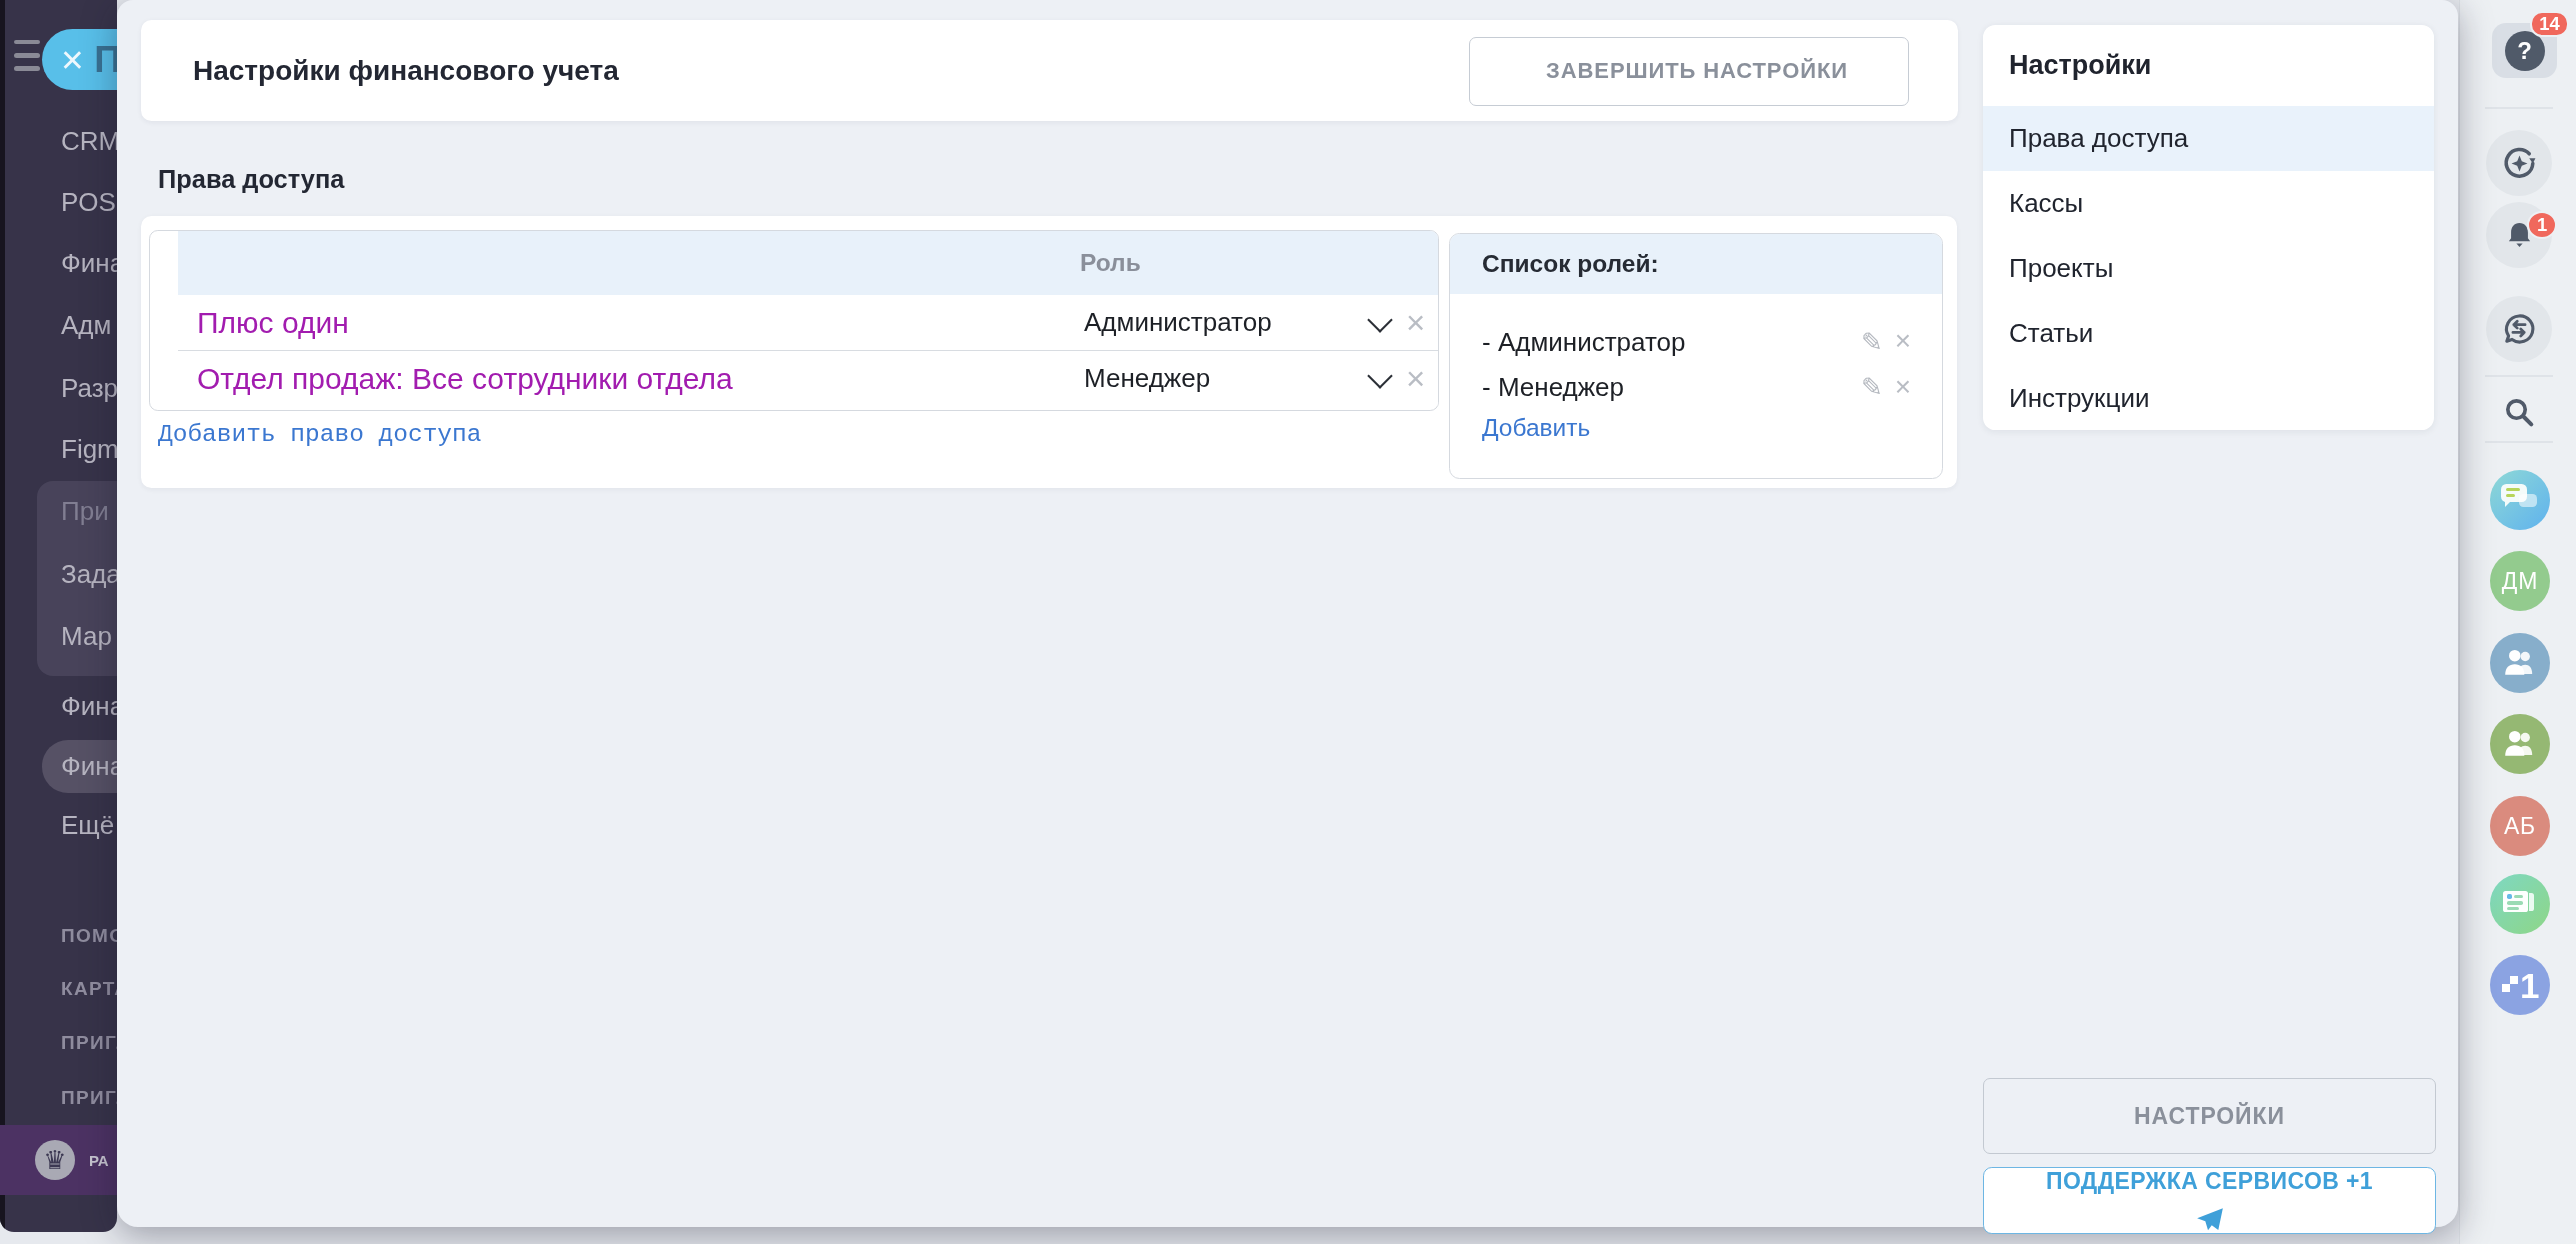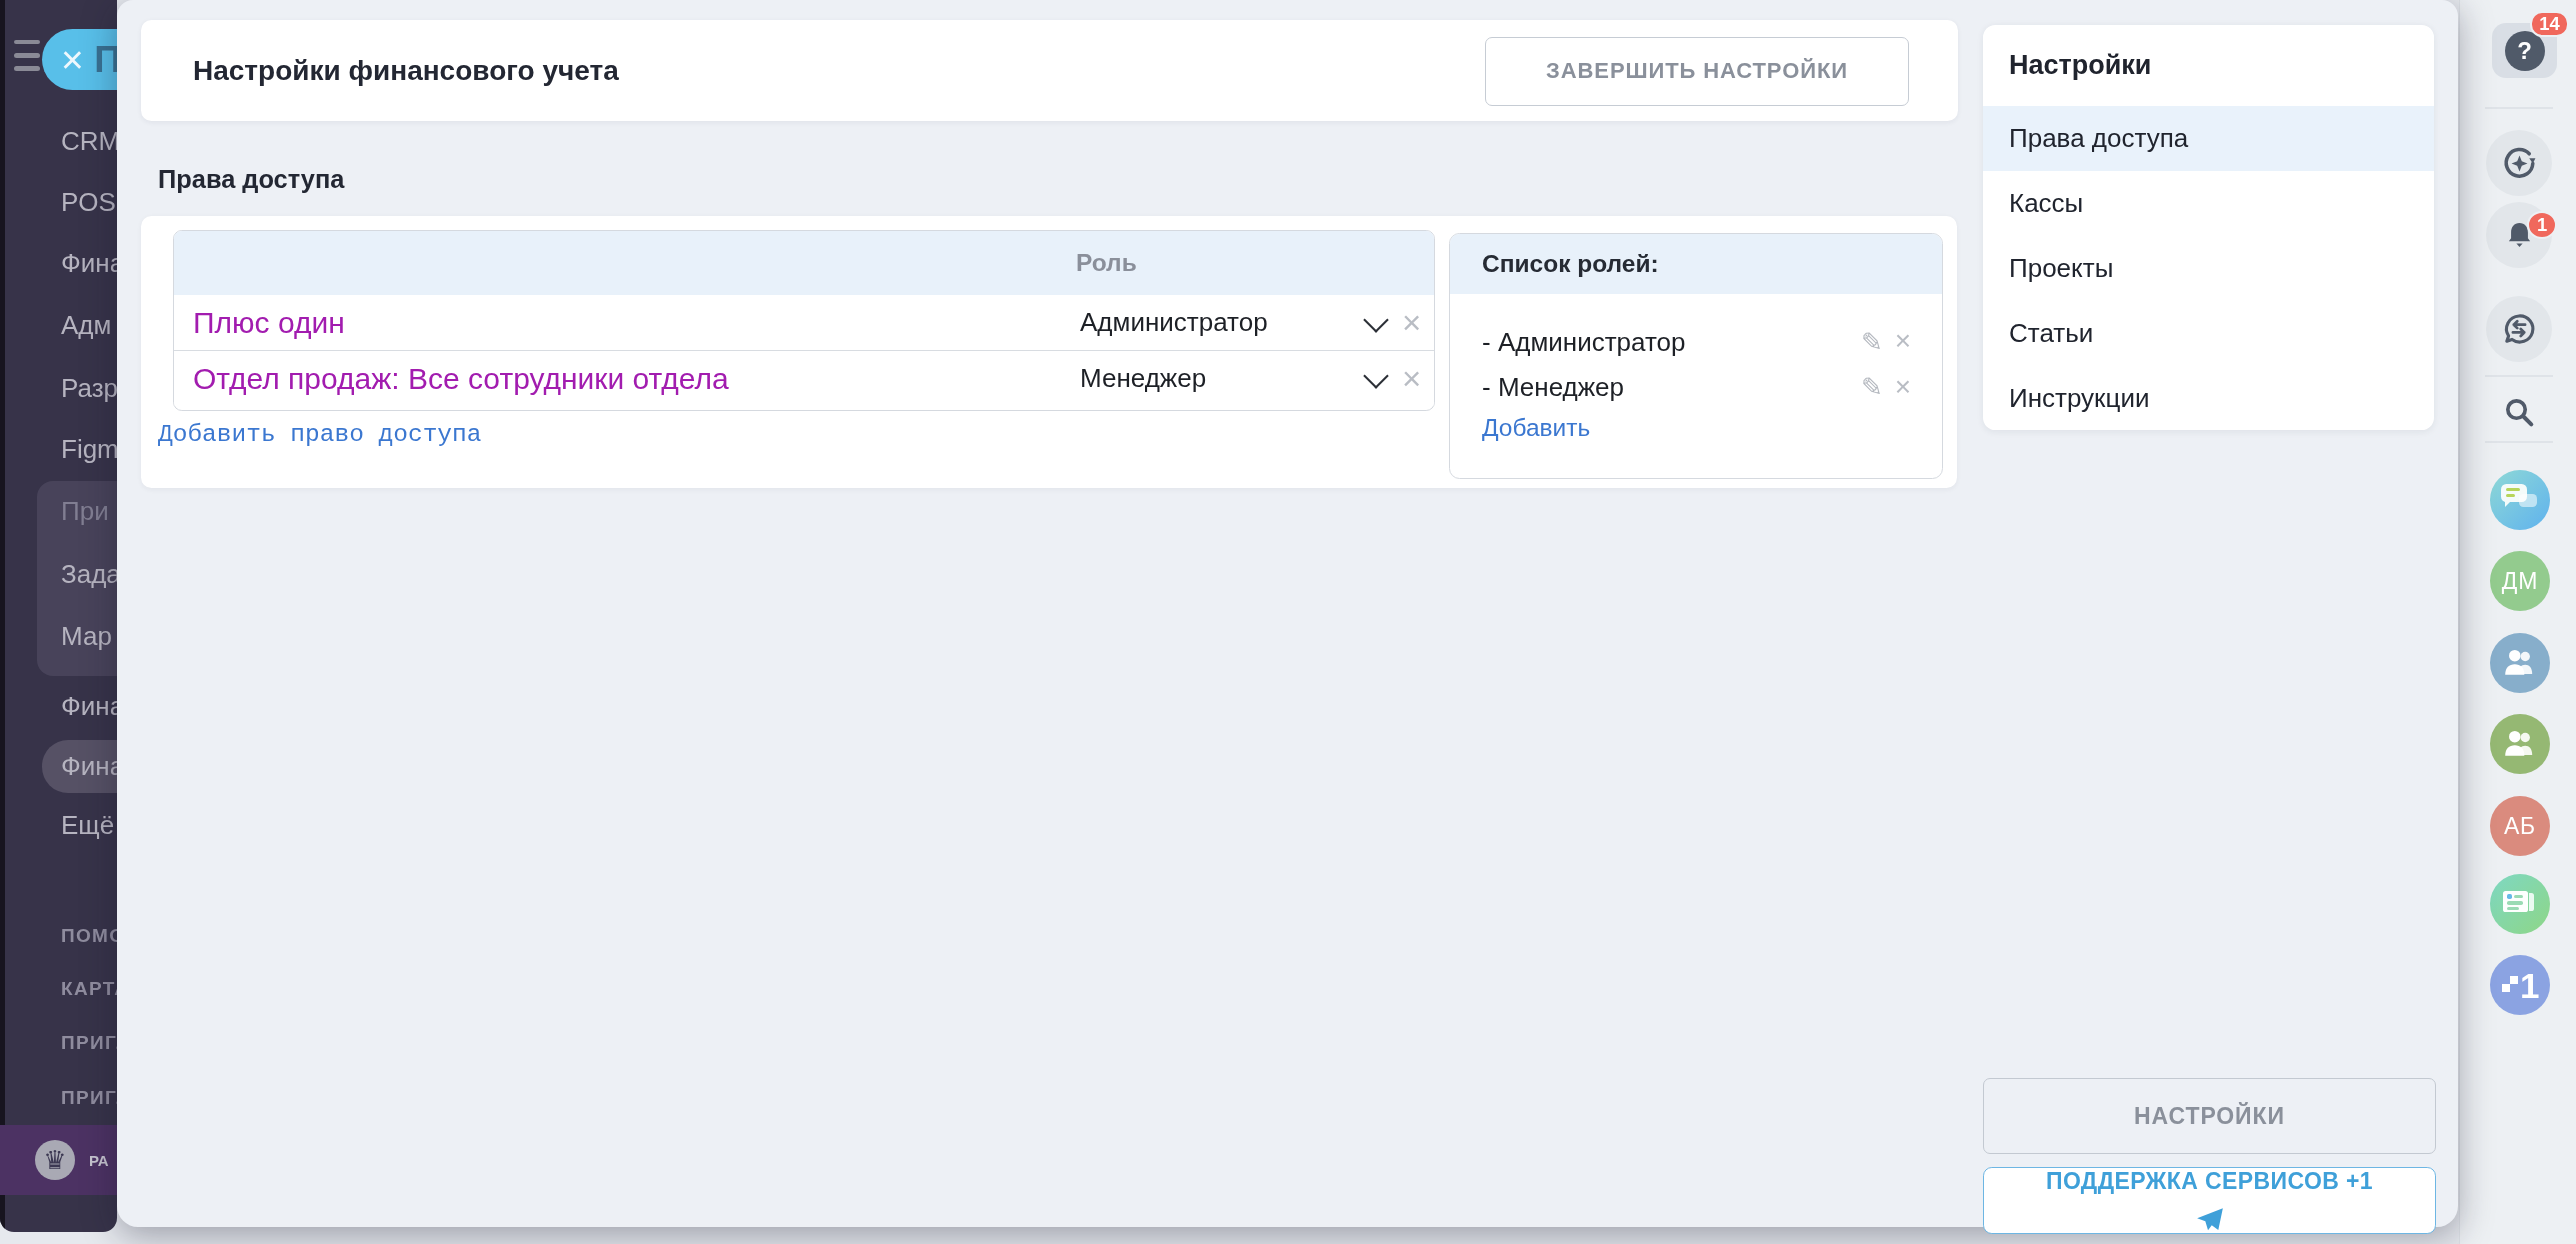--- a/index.html
+++ b/index.html
@@ -28,26 +28,26 @@
   .tip-pill{position:absolute;left:42px;top:29px;width:105px;height:61px;background:#58bfe9;border-radius:31px 0 0 31px;z-index:2;display:flex;align-items:center;}
   .tip-close{color:#eef8fd;font-size:39px;line-height:61px;margin-left:19px;font-weight:normal;}
   .tip-ghost{color:rgba(25,35,60,0.5);font-size:37px;font-weight:bold;margin-left:10.5px;white-space:nowrap;}
   
   .overlay{position:absolute;left:117px;top:0;width:2341px;height:1227px;background:#edf0f5;
     border-radius:16px 16px 21px 21px;box-shadow:0 8.8px 35px rgba(20,20,40,0.35);z-index:3;}
   .header-card{position:absolute;left:24px;top:20px;width:1817px;height:101px;background:#fff;border-radius:10.5px;
     box-shadow:0 1.8px 5.3px rgba(30,40,60,0.06);display:flex;align-items:center;}
   .page-title{font-size:28px;font-weight:bold;color:#232733;margin-left:52px;}
   .finish-btn{position:absolute;right:49px;top:16.6px;width:422px;height:67px;background:#fff;border:1.8px solid #c6ccd4;border-radius:7px;
-    color:#8a909b;font-weight:bold;font-size:22px;letter-spacing:0.9px;display:flex;align-items:center;justify-content:center;cursor:pointer;}
+    color:#8a909b;font-weight:bold;font-size:22px;letter-spacing:0.9px;display:flex;align-items:center;justify-content:center;cursor:pointer;padding-left:16px;}
   .section-title{position:absolute;left:41px;top:165px;font-size:25.4px;font-weight:bold;color:#232733;}
   .content-card{position:absolute;left:24px;top:216px;width:1816px;height:272px;background:#fff;border-radius:10.5px;
     box-shadow:0 1.8px 5.3px rgba(30,40,60,0.05);}
   
-  .acc-table{position:absolute;left:56px;top:230px;width:1260px;height:179px;border:1.8px solid #d5d9df;border-radius:8.8px;background:#fff;overflow:hidden;}
+  .acc-table{position:absolute;left:32px;top:230px;width:1260px;height:179px;border:1.8px solid #d5d9df;border-radius:8.8px;background:#fff;overflow:hidden;padding-left:28px;}
   .acc-head{height:64px;background:#e8f1fa;position:relative;}
   .role-header{position:absolute;left:902px;top:0;line-height:64px;font-weight:bold;color:#8a8f9a;font-size:24.5px;}
   .trow{height:55px;display:flex;align-items:center;background:#fff;}
   .trow + .trow{border-top:1.8px solid #d8dce1;}
   .trow .name{padding-left:19px;font-size:30px;color:#a21caf;flex:1;white-space:nowrap;}
   .role-col{width:354px;position:relative;height:100%;display:flex;align-items:center;}
   .role-val{font-size:26px;color:#1d2026;}
   .chev{position:absolute;left:287px;top:50%;width:16px;height:16px;margin-top:-11.4px;
     border-right:2.6px solid #2b2f36;border-bottom:2.6px solid #2b2f36;transform:rotate(45deg);}
   .xmark{position:absolute;left:322px;top:0;height:100%;display:flex;align-items:center;color:#b9bdc4;font-size:33px;cursor:pointer;}

